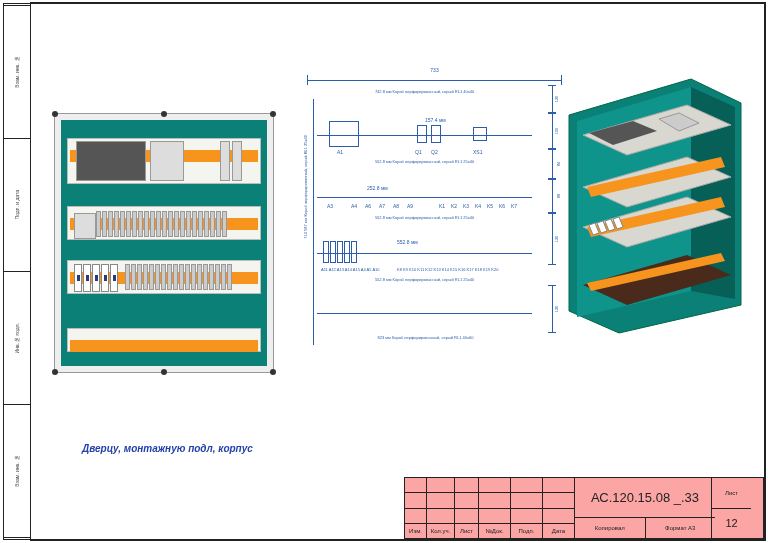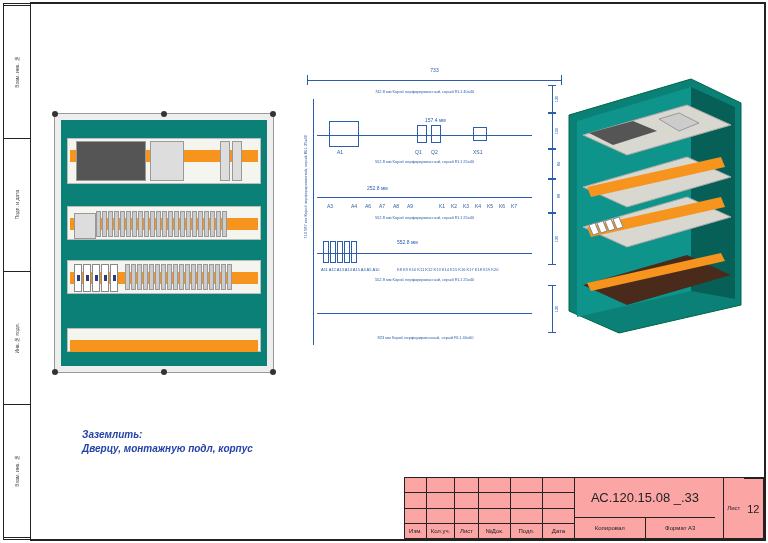--- a/index.html
+++ b/index.html
@@ -51,21 +51,21 @@
   
   .titleblock{position:absolute;right:4px;bottom:4px;left:404px;height:62px;border:1.5px solid #222;background:#fca5a5;font-size:6px;color:#222}
   .tb-rows{position:absolute;left:0;top:0;bottom:0;width:170px;border-right:1.5px solid #222;display:flex;flex-direction:column}
   .tb-row{flex:1;display:flex;border-top:1px solid #222}
   .tb-row:first-child{border-top:none}
   .tb-cell{border-right:1px solid #222;display:flex;align-items:center;justify-content:center;padding:0 2px}
   .tb-main{position:absolute;left:170px;right:48px;top:0;bottom:0;display:flex;flex-direction:column}
   .tb-main .dn{flex:2;display:flex;align-items:center;justify-content:center;font-size:13px;border-bottom:1px solid #222}
   .tb-main .btm{flex:1;display:flex}
   .tb-main .btm>div{flex:1;border-right:1px solid #222;display:flex;align-items:center;justify-content:center}
-  .tb-sheet{position:absolute;right:0;top:0;bottom:0;width:40px;border-left:1.5px solid #222;display:flex;flex-direction:row}
+  .tb-sheet{position:absolute;right:12px;top:0;bottom:0;width:40px;border-left:1.5px solid #222;display:flex;flex-direction:column}
   .tb-sheet>div{flex:1;display:flex;align-items:center;justify-content:center;border-top:1px solid #222}
   .tb-sheet>div:first-child{border-top:none}
 </style>
 </head>
 <body>
 
 <div class="sheet"></div>
 
 <div class="leftstrip">
   <div class="leftcell">
@@ -272,21 +272,20 @@
           <polygon points="44,146 50,144 54,154 48,156"></polygon>
           <polygon points="52,144 58,142 62,152 56,154"></polygon>
       </g>
       <polygon points="22,210 126,180 170,200 66,230" fill="#4a2a1a"></polygon>
       <polygon points="26,208 160,178 164,186 30,216" fill="#f7941e"></polygon>
     </svg>
   </div>
 </div>
 
 <div class="note">
-  <div>Заземлить:</div>
   <div>Дверцу, монтажную подл, корпус</div>
 </div>
 
 <div class="titleblock">
   <div class="tb-rows">
     <div class="tb-row">
         <div class="tb-cell" style="width:22px"></div>
         <div class="tb-cell" style="width:28px"></div>
         <div class="tb-cell" style="width:24px"></div>
         <div class="tb-cell" style="width:32px"></div>

